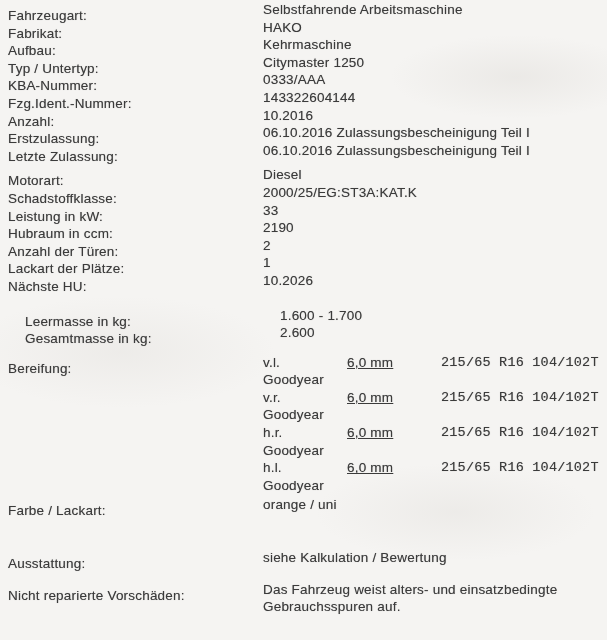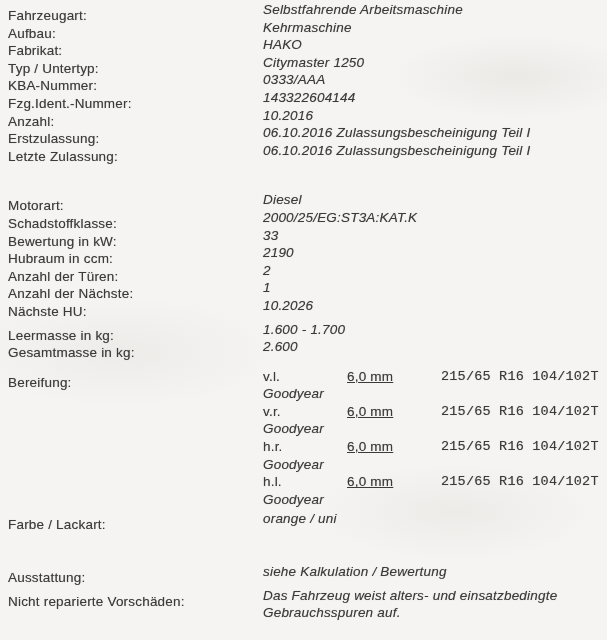--- a/index.html
+++ b/index.html
@@ -14,50 +14,50 @@
     font-family: "Liberation Sans", "DejaVu Sans", sans-serif;
     font-size: 13.5px;
     line-height: 17.6px;
     color: #3b3b3b;
     letter-spacing: 0.2px;
     text-shadow: 0 0 0.7px rgba(80,80,80,0.55);
   }
   .page { padding-top: 1px; }
   .row { position: relative; padding-left: 263px; min-height: 17.6px; }
   .label { position: absolute; left: 8px; top: 6px; white-space: nowrap; }
-  .value { display: block; font-style: italic; }
+  .value { display: block; }
   .value.wrap { max-width: 322px; }
-  section.engine  { margin-top: 32px; }
-  section.masses  { margin-top: 6px; }
+  section.engine  { margin-top: 7px; }
+  section.masses  { margin-top: 17px; padding-left: 17px; }
   section.tires   { margin-top: 12px; }
   section.paint   { margin-top: 2px; }
   section.equip   { margin-top: 35px; }
-  section.damage  { margin-top: 6px; }
+  section.damage  { margin-top: 14px; }
   .tire-line { display: flex; }
   .tire-pos   { width: 84px; }
   .tire-tread { width: 94px; text-decoration: underline; }
   .tire-size  { flex: 1; white-space: nowrap; font-family: Liberation Mono, monospace; }
 </style>
 </head>
 <body>
 
 <div class="page">
 
   <section class="ident">
     <div class="row">
       <span class="label">Fahrzeugart:</span>
       <span class="value">Selbstfahrende Arbeitsmaschine</span>
     </div>
     <div class="row">
+      <span class="label">Fabrikat:</span>
+      <span class="value">HAKO</span>
+    </div>
+    <div class="row">
       <span class="label">Aufbau:</span>
       <span class="value">Kehrmaschine</span>
-    </div>
-    <div class="row">
-      <span class="label">Fabrikat:</span>
-      <span class="value">HAKO</span>
     </div>
     <div class="row">
       <span class="label">Typ / Untertyp:</span>
       <span class="value">Citymaster 1250</span>
     </div>
     <div class="row">
       <span class="label">KBA-Nummer:</span>
       <span class="value">0333/AAA</span>
     </div>
     <div class="row">
@@ -81,33 +81,33 @@
   <section class="engine">
     <div class="row">
       <span class="label">Motorart:</span>
       <span class="value">Diesel</span>
     </div>
     <div class="row">
       <span class="label">Schadstoffklasse:</span>
       <span class="value">2000/25/EG:ST3A:KAT.K</span>
     </div>
     <div class="row">
-      <span class="label">Bewertung in kW:</span>
+      <span class="label">Leistung in kW:</span>
       <span class="value">33</span>
     </div>
     <div class="row">
       <span class="label">Hubraum in ccm:</span>
       <span class="value">2190</span>
     </div>
     <div class="row">
       <span class="label">Anzahl der Türen:</span>
       <span class="value">2</span>
     </div>
     <div class="row">
-      <span class="label">Anzahl der Nächste:</span>
+      <span class="label">Lackart der Plätze:</span>
       <span class="value">1</span>
     </div>
     <div class="row">
       <span class="label">Nächste HU:</span>
       <span class="value">10.2026</span>
     </div>
   </section>
 
   <section class="masses">
     <div class="row">

